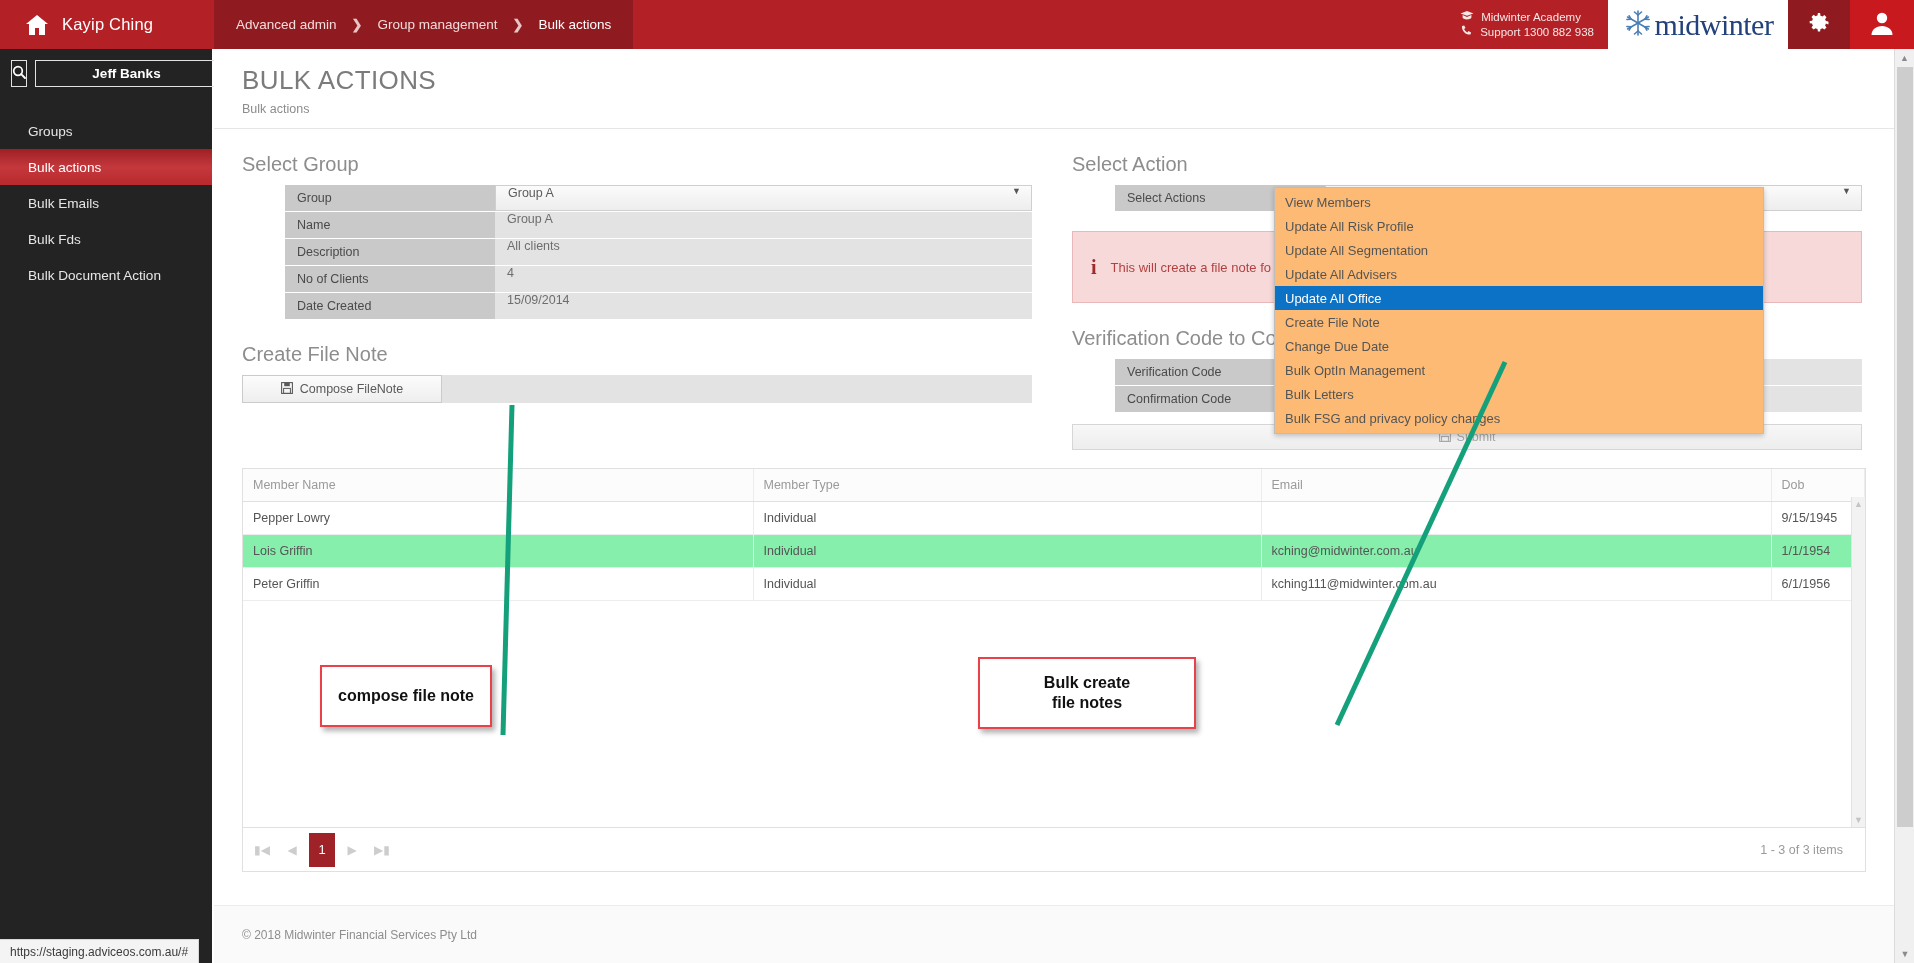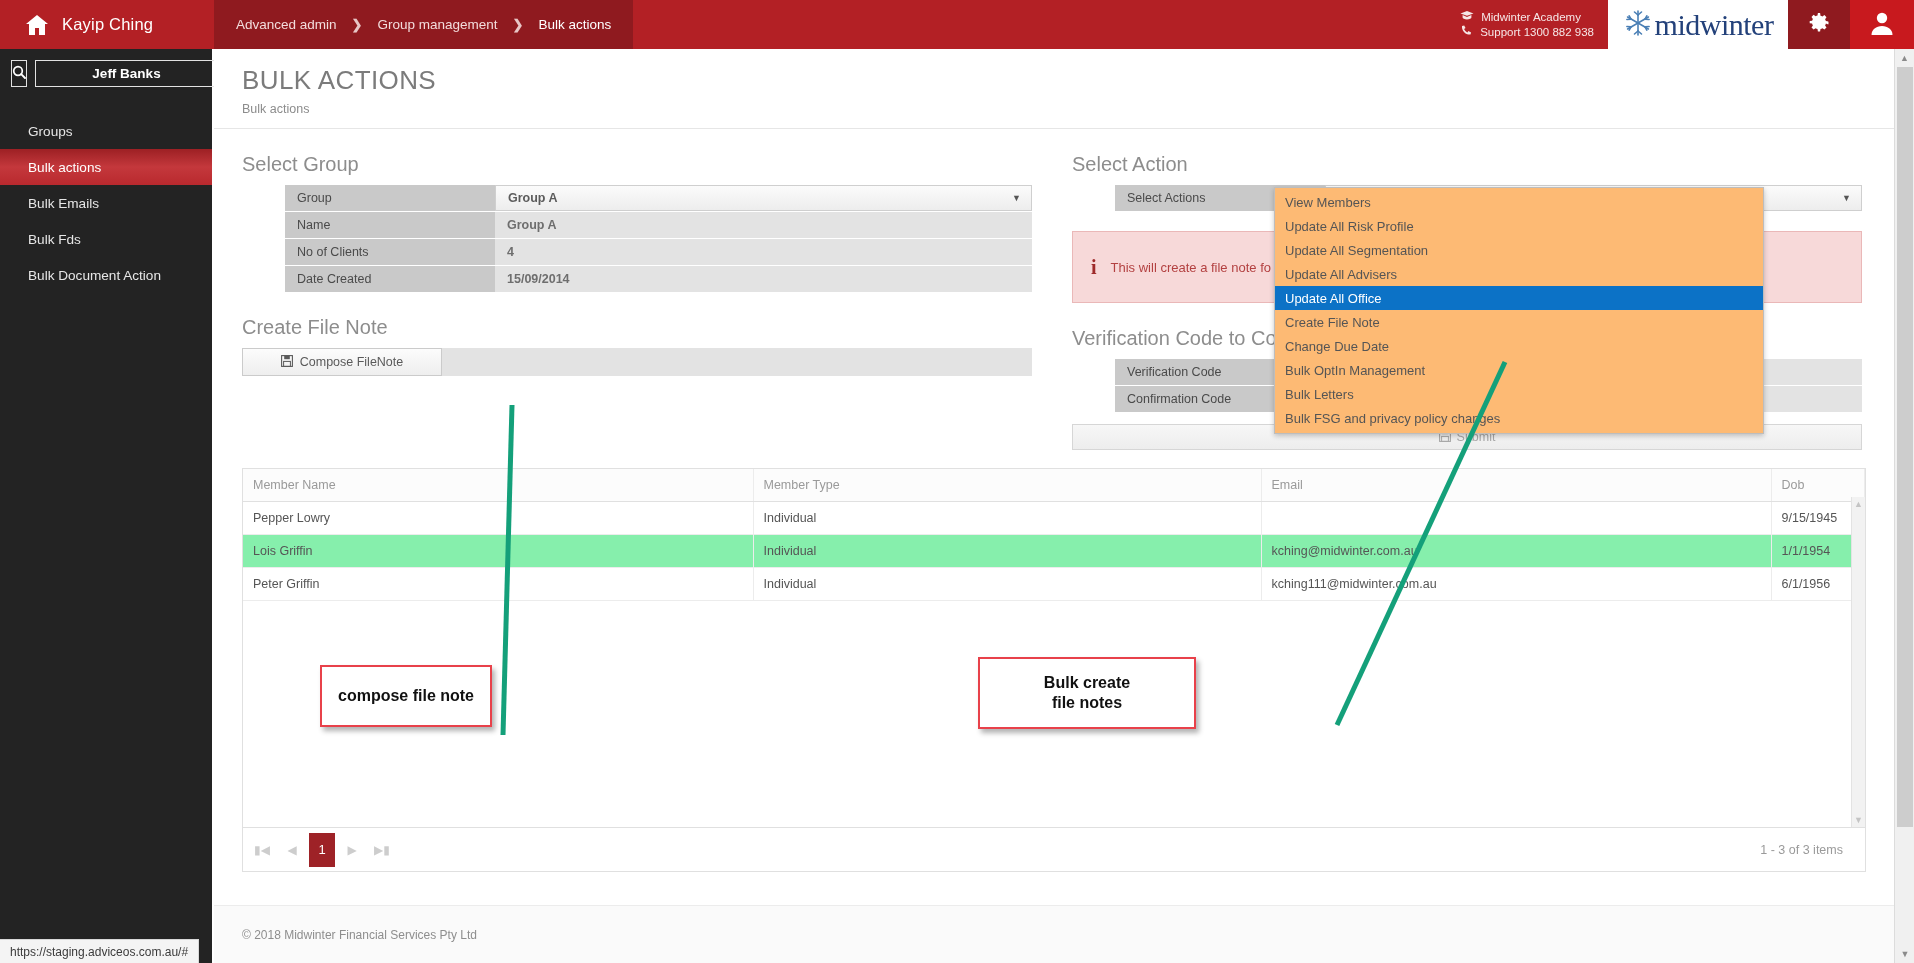--- a/index.html
+++ b/index.html
@@ -100,21 +100,21 @@
   .cols { display: flex; gap: 40px; }
   .col { width: 790px; position: relative; }
 
   .kv-row { display: flex; height: 26px; margin-bottom: 1px; padding-left: 43px; }
   .kv-key {
     width: 210px; background: #c9c9c9; color: #4a4a4a; font-size: 12.5px;
     display: flex; align-items: center; padding-left: 12px; flex: 0 0 210px;
   }
   .kv-val {
     flex: 1; background: #e3e3e3; color: #6e6e6e; font-size: 12.5px;
-    display: flex; align-items: center; padding-left: 12px; font-weight: bold;
+    display: flex; align-items: flex-start; padding-left: 12px;
   }
   .kv-val.select {
     background: linear-gradient(to bottom, #fbfbfb 0%, #ededed 100%);
     border: 1px solid #cfcfcf; justify-content: space-between; padding-right: 10px;
     color: #5c5c5c;
   }
   .caret { color: #555; font-size: 9px; }
 
   
   .alert {
@@ -375,20 +375,24 @@
         <div class="kv-row">
           <div class="kv-key">Group</div>
           <div class="kv-val select">
             <span>Group A</span>
             <span class="caret">▼</span>
           </div>
         </div>
         <div class="kv-row">
           <div class="kv-key">Name</div>
           <div class="kv-val">Group A</div>
+        </div>
+        <div class="kv-row">
+          <div class="kv-key">Description</div>
+          <div class="kv-val">All clients</div>
         </div>
         <div class="kv-row">
           <div class="kv-key">No of Clients</div>
           <div class="kv-val">4</div>
         </div>
         <div class="kv-row">
           <div class="kv-key">Date Created</div>
           <div class="kv-val">15/09/2014</div>
         </div>
 

